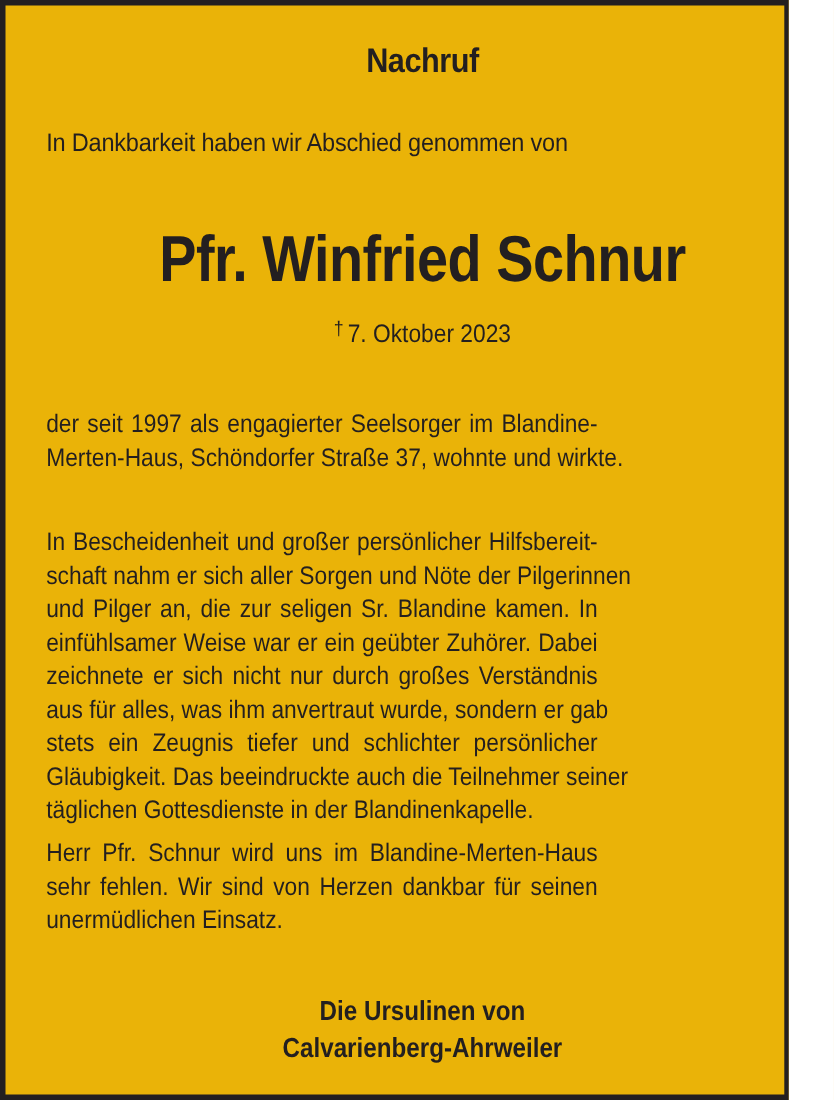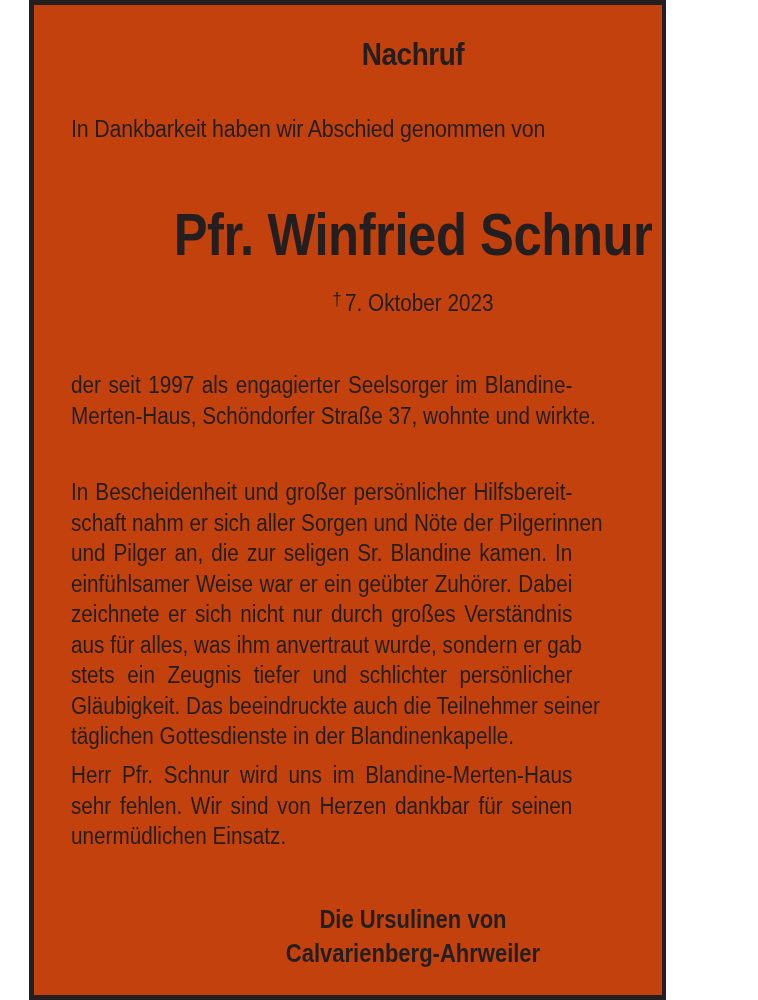--- a/index.html
+++ b/index.html
@@ -1,26 +1,25 @@
 <!DOCTYPE html>
 <html><head>
   <meta charset="utf-8">
   <style>
     html, body { margin: 0; padding: 0; background: #ffffff; }
     body { width: 758px; height: 1000px; overflow: hidden; }
     .frame {
       position: absolute; left: 0; top: 0;
-      width: 637px; height: 1000px;
+      width: 717px; height: 1000px;
       box-sizing: border-box;
       border: 5px solid #231f20;
       border-right-width: 4px;
-      background: #c2410c;
+      background: #eab308;
       color: #231f20;
       font-family: "Liberation Sans", "DejaVu Sans", sans-serif;
-      margin-left: 29px;
     }
     .abs { position: absolute; }
     .center { left: 0; width: 758px; text-align: center; }
     .title {
       top: 32px; font-size: 31px; font-weight: bold; letter-spacing: -0.5px;
       transform: scaleX(0.9); transform-origin: center;
     }
     .intro {
       left: 37px; top: 111px; font-size: 23px; letter-spacing: -0.2px;
       transform: scaleX(0.93); transform-origin: left;

